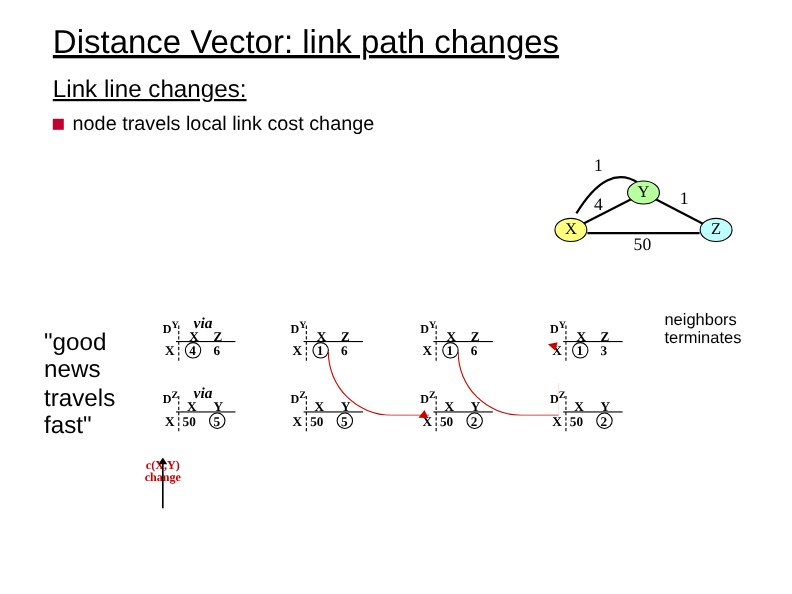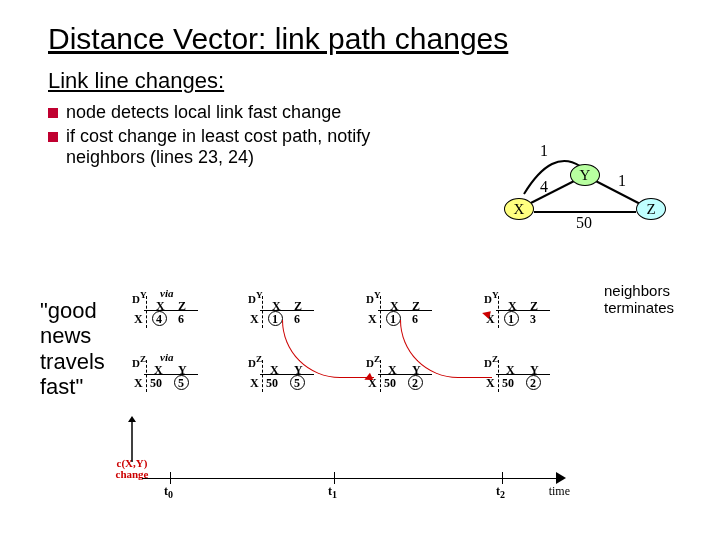--- a/index.html
+++ b/index.html
@@ -46,28 +46,28 @@
   .ecost { position: absolute; font-family: Georgia, serif; font-size: 16px; }
   .quote {
     position: absolute; left: 40px; top: 298px; font-size: 22px; line-height: 1.15;
     width: 105px;
   }
   .algo {
     position: absolute; left: 604px; top: 282px; font-size: 15px; line-height: 1.15;
     width: 110px;
   }
   
-  .darea { position: absolute; left: 132px; top: 286px; width: 448px; height: 220px; }
+  .darea { position: absolute; left: 148px; top: 286px; width: 448px; height: 220px; }
   .tbl {
     position: absolute; font-family: "Times New Roman", serif; font-size: 12px;
   }
   .tbl .corner {
     position: absolute; left: 0; top: 0; font-weight: bold; font-size: 11px;
   }
-  .tbl .via { position: absolute; left: 28px; top: -3px; font-style: italic; font-weight: bold; font-size: 11px; }
+  .tbl .via { position: absolute; left: 28px; top: -3px; font-style: italic; font-weight: bold; font-size: 14px; }
   .tbl .colh { position: absolute; top: 9px; font-weight: bold; }
   .tbl .rowh { position: absolute; left: 2px; font-weight: bold; }
   .tbl .cell { position: absolute; font-weight: bold; }
   .tbl .hline { position: absolute; left: 12px; top: 20px; width: 54px; height: 0; border-top: 1.5px solid #000; }
   .tbl .vline { position: absolute; left: 14px; top: 6px; width: 0; height: 32px; border-left: 1.5px dashed #000; }
   .circ {
     position: absolute; width: 15px; height: 15px; border: 1.6px solid #000; border-radius: 50%;
   }
   .timeline {
     position: absolute; left: 2px; bottom: 6px; width: 440px; height: 40px;
@@ -78,21 +78,21 @@
   }
   .timeline .arrowhead {
     position: absolute; left: 422px; top: 12px; width: 0; height: 0;
     border-left: 10px solid #000; border-top: 6px solid transparent; border-bottom: 6px solid transparent;
   }
   .timeline .tick { position: absolute; top: 12px; width: 0; height: 12px; border-left: 1.5px solid #000; }
   .timeline .tlbl { position: absolute; top: 24px; font-weight: bold; font-size: 12px; }
   .timeline .time { position: absolute; right: 4px; top: 24px; font-size: 12px; }
   .cxy {
     position: absolute; font-family: "Times New Roman", serif; font-weight: bold;
-    font-size: 11px; color: #c00; text-align: center; line-height: 1.0; margin-top: 40px;
+    font-size: 11px; color: #c00; text-align: center; line-height: 1.0;
   }
   .redarc {
     position: absolute; border: 1.8px solid #c00; border-top: none; border-right: none;
     border-radius: 0 0 0 60px;
   }
   .redtri {
     position: absolute; width: 0; height: 0;
     border-right: 8px solid #c00; border-top: 4px solid transparent; border-bottom: 4px solid transparent;
     transform: rotate(-25deg);
   }
@@ -100,25 +100,21 @@
 </style>
 </head>
 <body>
 
 <h1 class="title">Distance Vector: link path changes</h1>
 <div class="subhead">Link line changes:</div>
 
 <div class="bullets">
   <div class="bullet-row">
       <div class="sqdot"></div>
-      <div class="btxt">node detects local link fast change</div>
-    </div>
-  <div class="bullet-row">
-      <div class="sqdot"></div>
-      <div class="btxt">if cost change in least cost path, notify neighbors (lines 23, 24)</div>
+      <div class="btxt">node travels local link cost change</div>
     </div>
 </div>
 
 <div class="graph">
   <svg class="edges" width="200" height="120">
     <line x1="27" y1="65" x2="92" y2="32" stroke="#000" stroke-width="2"></line>
     <line x1="94" y1="32" x2="158" y2="65" stroke="#000" stroke-width="2"></line>
     <line x1="42" y1="68" x2="144" y2="68" stroke="#000" stroke-width="2"></line>
     <path d="M32,50 Q60,4 88,22" fill="none" stroke="#000" stroke-width="2"></path>
   </svg>
@@ -234,24 +230,13 @@
   <div class="redtri" style="left:232px; top:88px;"></div>
   <div class="redarc" style="left:268px; top:34px; width:92px; height:58px; transform: scaleY(-1); border-radius:60px 0 0 0; border:1.8px solid #c00; border-bottom:none; border-right:none;"></div>
   <div class="redtri" style="left:350px; top:24px; transform: rotate(15deg);"></div>
 
   <div class="cxy" style="left:-30px; top:132px; width:60px;">c(X,Y) change</div>
   <svg style="position:absolute;left:-4px;top:130px" width="30" height="50">
     <line x1="4" y1="2" x2="4" y2="46" stroke="#000" stroke-width="1.5"></line>
     <polygon points="0,6 8,6 4,0" fill="#000"></polygon>
   </svg>
 
-  <div class="timeline">
-    <div class="axis"></div>
-      <div class="arrowhead"></div>
-    <div class="tick" style="left:36px"></div>
-    <div class="tlbl" style="left:30px"><span>t</span><sub>0</sub></div>
-    <div class="tick" style="left:200px"></div>
-    <div class="tlbl" style="left:194px"><span>t</span><sub>1</sub></div>
-    <div class="tick" style="left:368px"></div>
-    <div class="tlbl" style="left:362px"><span>t</span><sub>2</sub></div>
-    <div class="time">time</div>
-  </div>
 </div>
 
 </body></html>

